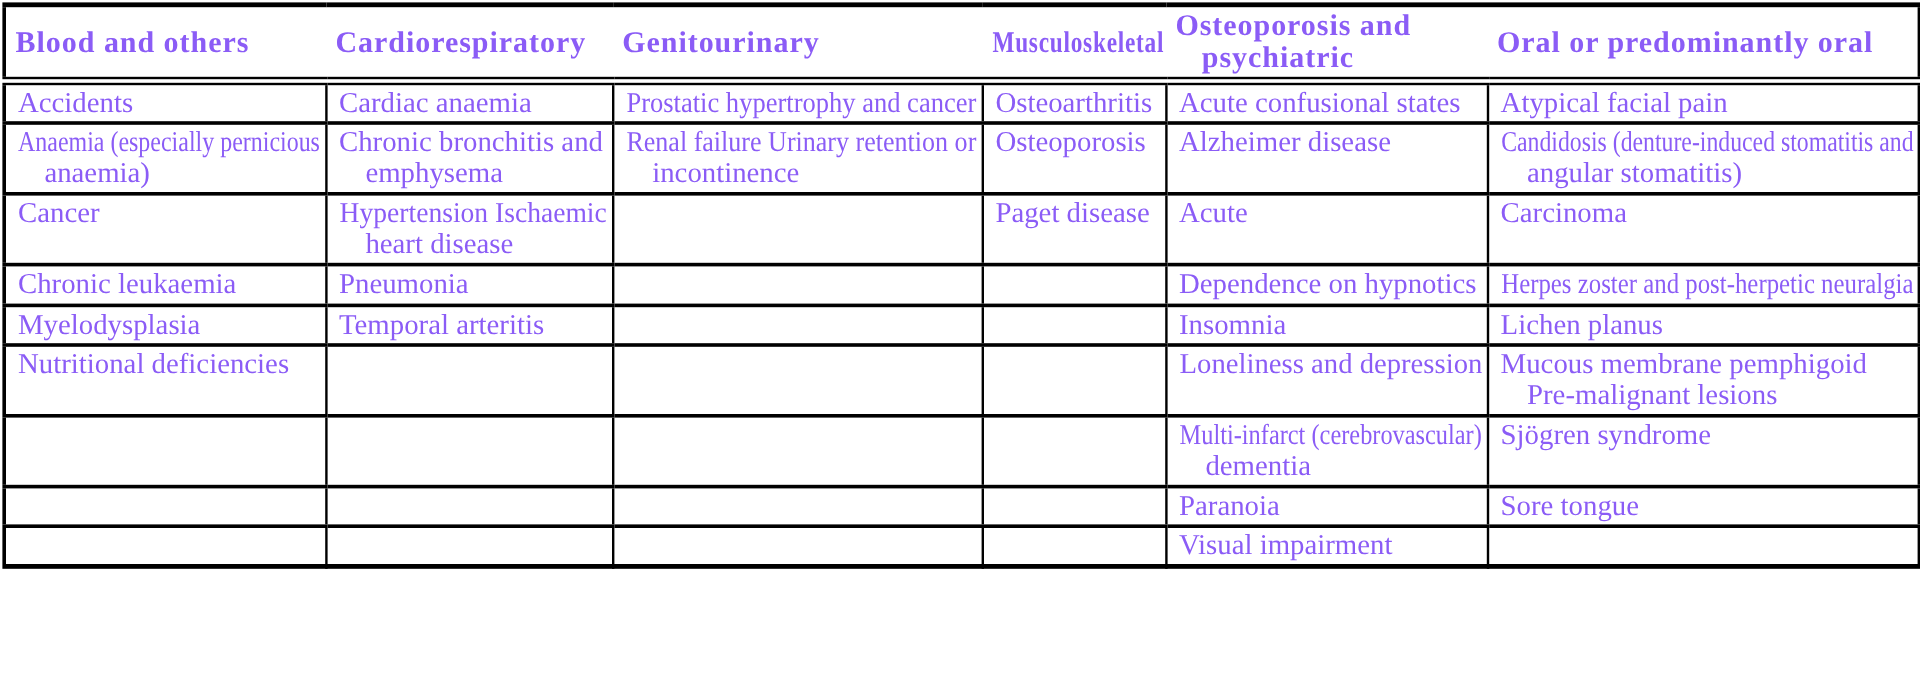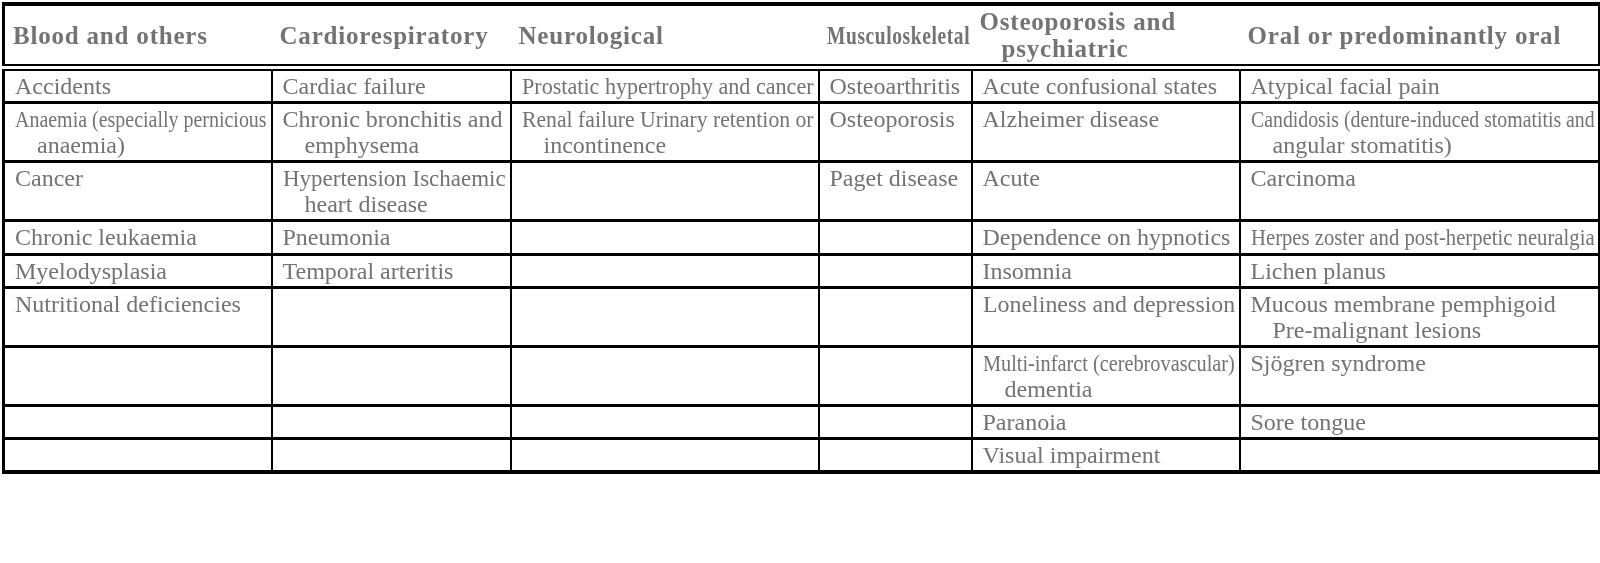--- a/index.html
+++ b/index.html
@@ -1,20 +1,20 @@
 <!DOCTYPE html>
 <html><head>
 <meta charset="utf-8">
 <style>
   html, body { margin:0; padding:0; background:#ffffff; }
   .page {
     width:1600px; height:563px; box-sizing:border-box;
     background:#ffffff; padding:2px 2px 0 2px;
     font-family:"Liberation Serif","DejaVu Serif",serif;
-    color:#737373;
+    color:#8b5cf6;
   }
   table.morbidity {
     border-collapse:collapse; table-layout:fixed;
     width:1596px;
     border:3px solid #000; border-top-width:4px; border-bottom-width:4px;
     background:#fff;
   }
   
   th.hcell {
     font-size:25px; font-weight:bold; letter-spacing:0.8px;
@@ -52,41 +52,41 @@
     </colgroup>
     <thead>
       <tr style="height:55px">
         <th class="hcell fit">
             <div class="fit-line">Blood and others</div>
           </th>
         <th class="hcell fit">
             <div class="fit-line">Cardiorespiratory</div>
           </th>
         <th class="hcell fit">
-            <div class="fit-line">Neurological</div>
+            <div class="fit-line">Genitourinary</div>
           </th>
         <th class="hcell fit">
             <div class="fit-line" style="transform: scaleX(0.777174);">Musculoskeletal</div>
           </th>
         <th class="hcell fit">
             <div class="fit-line">Osteoporosis and</div>
             <div class="fit-line">psychiatric</div>
           </th>
         <th class="hcell fit">
             <div class="fit-line">Oral or predominantly oral</div>
           </th>
       </tr>
     </thead>
     <tbody>
       <tr style="height:31px">
         <td class="cell fit">
             <div class="fit-line">Accidents</div>
           </td>
         <td class="cell fit">
-            <div class="fit-line">Cardiac failure</div>
+            <div class="fit-line">Cardiac anaemia</div>
           </td>
         <td class="cell fit">
             <div class="fit-line" style="transform: scaleX(0.921136);">Prostatic hypertrophy and cancer</div>
           </td>
         <td class="cell fit">
             <div class="fit-line">Osteoarthritis</div>
           </td>
         <td class="cell fit">
             <div class="fit-line">Acute confusional states</div>
           </td>

